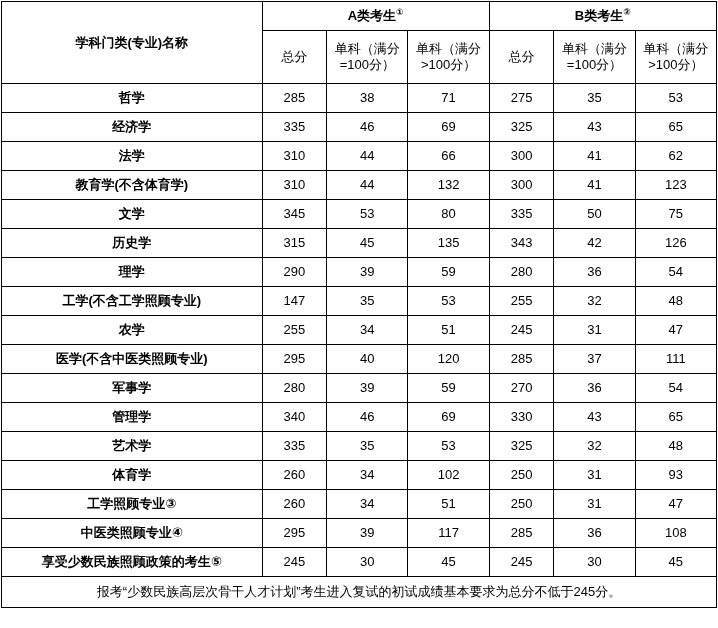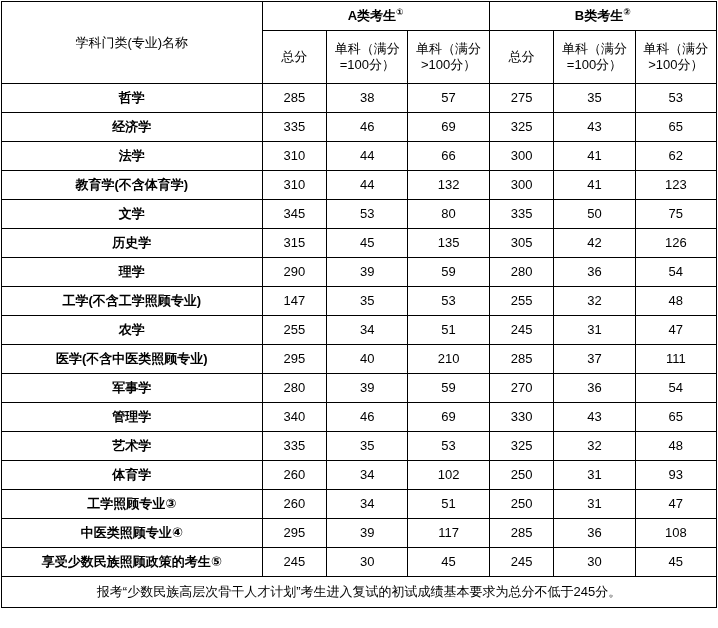--- a/index.html
+++ b/index.html
@@ -40,21 +40,21 @@
   col.c-total { width: 62px; }
   col.c-sub100 { width: 78px; }
   col.c-subgt { width: 78px; }
 
   th.group-head {
     height: 28px;
     font-weight: bold;
     font-size: 13px;
   }
   th.name-head {
-    font-weight: normal;
+    font-weight: bold;
     font-size: 14px;
   }
   th.sub-head {
     height: 52px;
     font-weight: normal;
     font-size: 13px;
     padding: 2px 3px;
   }
   th.sub-head .l1 { display: block; font-family: Liberation Serif, serif; }
   th.sub-head .l2 { display: block; }
@@ -121,21 +121,21 @@
             <span class="l1">单科（满分</span>
             <span class="l2">&gt;100分）</span>
           </th>
       </tr>
     </thead>
     <tbody id="table-body">
         <tr>
           <td class="row-name">哲学</td>
           <td class="num">285</td>
           <td class="num">38</td>
-          <td class="num">57</td>
+          <td class="num">71</td>
           <td class="num">275</td>
           <td class="num">35</td>
           <td class="num">53</td>
         </tr>
         <tr>
           <td class="row-name">经济学</td>
           <td class="num">335</td>
           <td class="num">46</td>
           <td class="num">69</td>
           <td class="num">325</td>
@@ -167,21 +167,21 @@
           <td class="num">80</td>
           <td class="num">335</td>
           <td class="num">50</td>
           <td class="num">75</td>
         </tr>
         <tr>
           <td class="row-name">历史学</td>
           <td class="num">315</td>
           <td class="num">45</td>
           <td class="num">135</td>
-          <td class="num">305</td>
+          <td class="num">343</td>
           <td class="num">42</td>
           <td class="num">126</td>
         </tr>
         <tr>
           <td class="row-name">理学</td>
           <td class="num">290</td>
           <td class="num">39</td>
           <td class="num">59</td>
           <td class="num">280</td>
           <td class="num">36</td>
@@ -202,21 +202,21 @@
           <td class="num">34</td>
           <td class="num">51</td>
           <td class="num">245</td>
           <td class="num">31</td>
           <td class="num">47</td>
         </tr>
         <tr>
           <td class="row-name">医学(不含中医类照顾专业)</td>
           <td class="num">295</td>
           <td class="num">40</td>
-          <td class="num">210</td>
+          <td class="num">120</td>
           <td class="num">285</td>
           <td class="num">37</td>
           <td class="num">111</td>
         </tr>
         <tr>
           <td class="row-name">军事学</td>
           <td class="num">280</td>
           <td class="num">39</td>
           <td class="num">59</td>
           <td class="num">270</td>

